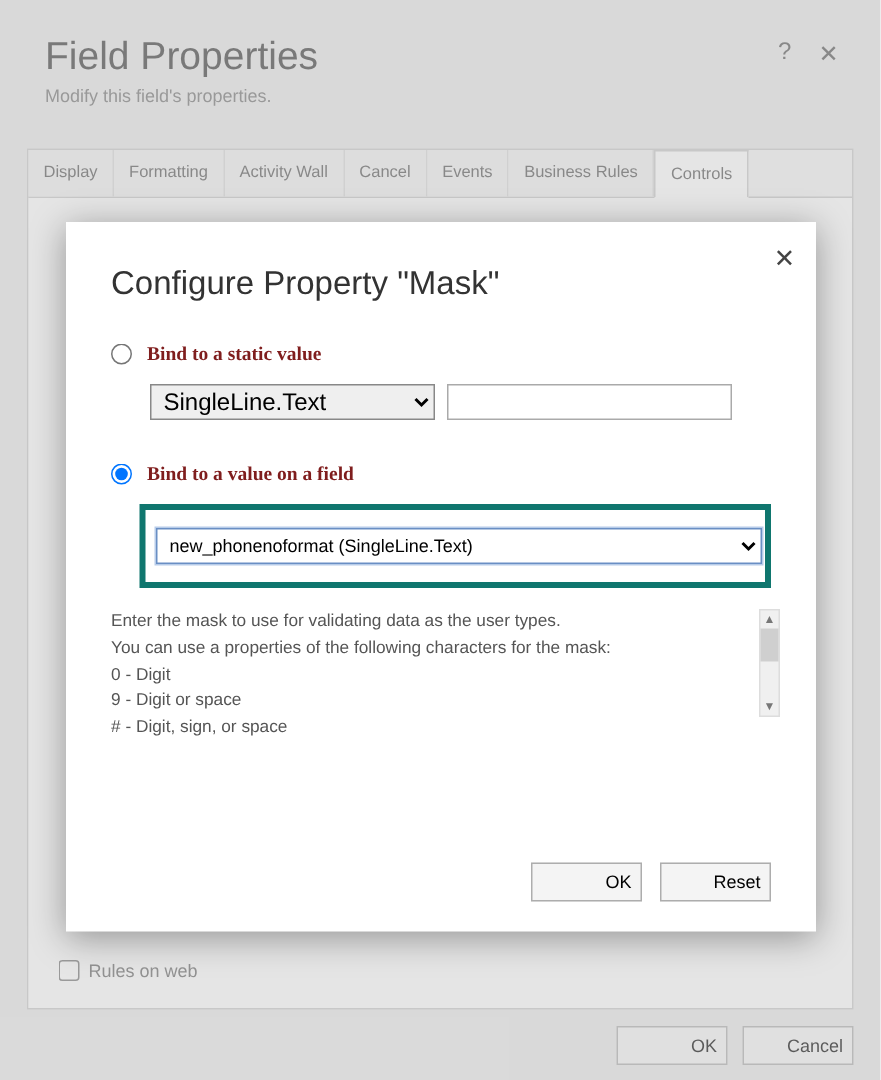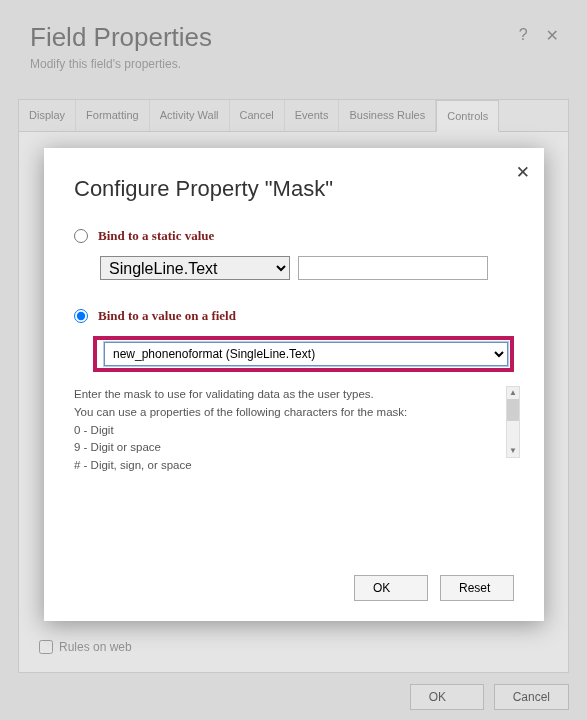--- a/index.html
+++ b/index.html
@@ -11,34 +11,34 @@
     .hdr-icons { position: absolute; top: 26px; right: 28px; display: flex; gap: 18px; }
     .hdr-icon { font-size: 16px; color: #555; cursor: pointer; }
     .tabs-wrap { border: 1px solid #c8c8c8; margin: 18px 18px 0 18px; background: #f3f3f3; }
     .tabs { display: flex; border-bottom: 1px solid #c8c8c8; font-size: 11px; color: #555; text-align: right; }
     .tab { padding: 9px 10px; cursor: pointer; border-right: 1px solid #d8d8d8; background: #efefef; }
     .tab.active { background: #fdfdfd; border-bottom: 1px solid #fdfdfd; margin-bottom: -1px; border-top: 1px solid #c8c8c8; border-right: 1px solid #c8c8c8; border-left: 1px solid #c8c8c8; }
     .tab-body { height: 540px; background: #fdfdfd; position: relative; }
     .hide-web { position: absolute; bottom: 18px; left: 20px; display: flex; align-items: center; gap: 6px; font-size: 12px; color: #666; }
     .hide-web input { width: 14px; height: 14px; }
     .bottom-bar { position: absolute; bottom: 10px; right: 18px; display: flex; gap: 10px; }
-    .btn { min-width: 74px; padding: 5px 18px; font-size: 12px; background: #f4f4f4; border: 1px solid #adadad; cursor: pointer; text-align: left; }
+    .btn { min-width: 74px; padding: 5px 6px; font-size: 12px; background: #f4f4f4; border: 1px solid #adadad; cursor: pointer; text-align: right; }
 
     
     .modal { position: absolute; top: 148px; left: 44px; width: 500px; height: 473px; background: #fff; box-shadow: 0 4px 22px rgba(0,0,0,0.35); z-index: 10; padding: 28px 30px 20px 30px; }
     .modal-close { position: absolute; top: 14px; right: 14px; font-size: 17px; color: #444; cursor: pointer; }
     .modal-title { font-size: 22px; font-weight: 300; color: #333; margin-bottom: 26px; }
     .radio-row { display: flex; align-items: center; gap: 10px; margin-bottom: 12px; }
     .radio { width: 14px; height: 14px; }
     .radio-label { font-size: 13px; font-weight: 700; color: #7f1d1d; font-family: Liberation Serif, serif; }
     .static-row { display: flex; gap: 8px; margin-left: 26px; margin-bottom: 28px; }
     .static-row select { width: 190px; height: 24px; font-size: 16px; border: 1px solid #888; padding: 2px 4px; }
     .static-row input { width: 190px; height: 24px; font-size: 12px; border: 1px solid #aaa; padding: 2px 6px; }
     .field-row { margin-left: 26px; margin-bottom: 14px; }
-    .field-highlight { border: 4px solid #be185d; padding: 2px 7px; margin-left: -7px; }
+    .field-highlight { border: 4px solid #0f766e; padding: 12px 7px; margin-left: -7px; }
     .field-row select { width: 404px; height: 24px; font-size: 12px; border: 1px solid #6a8fc4; padding: 2px 4px; background: #fff; outline: 1px solid #b7cce9; }
     .desc { font-size: 11.5px; color: #555; line-height: 1.55; position: relative; padding-right: 16px; }
     .scroll-stub { position: absolute; right: -6px; top: 0; width: 14px; height: 72px; background: #f0f0f0; border: 1px solid #ddd; }
     .scroll-thumb { width: 100%; height: 22px; background: #cfcfcf; }
     .scroll-arr { position: absolute; left: 0; width: 100%; text-align: center; font-size: 8px; color: #777; }
     .scroll-arr.top { top: 0; }
     .scroll-arr.bot { bottom: 0; }
     .modal-btns { position: absolute; bottom: 20px; right: 30px; display: flex; gap: 12px; }
   </style>
 </head>

